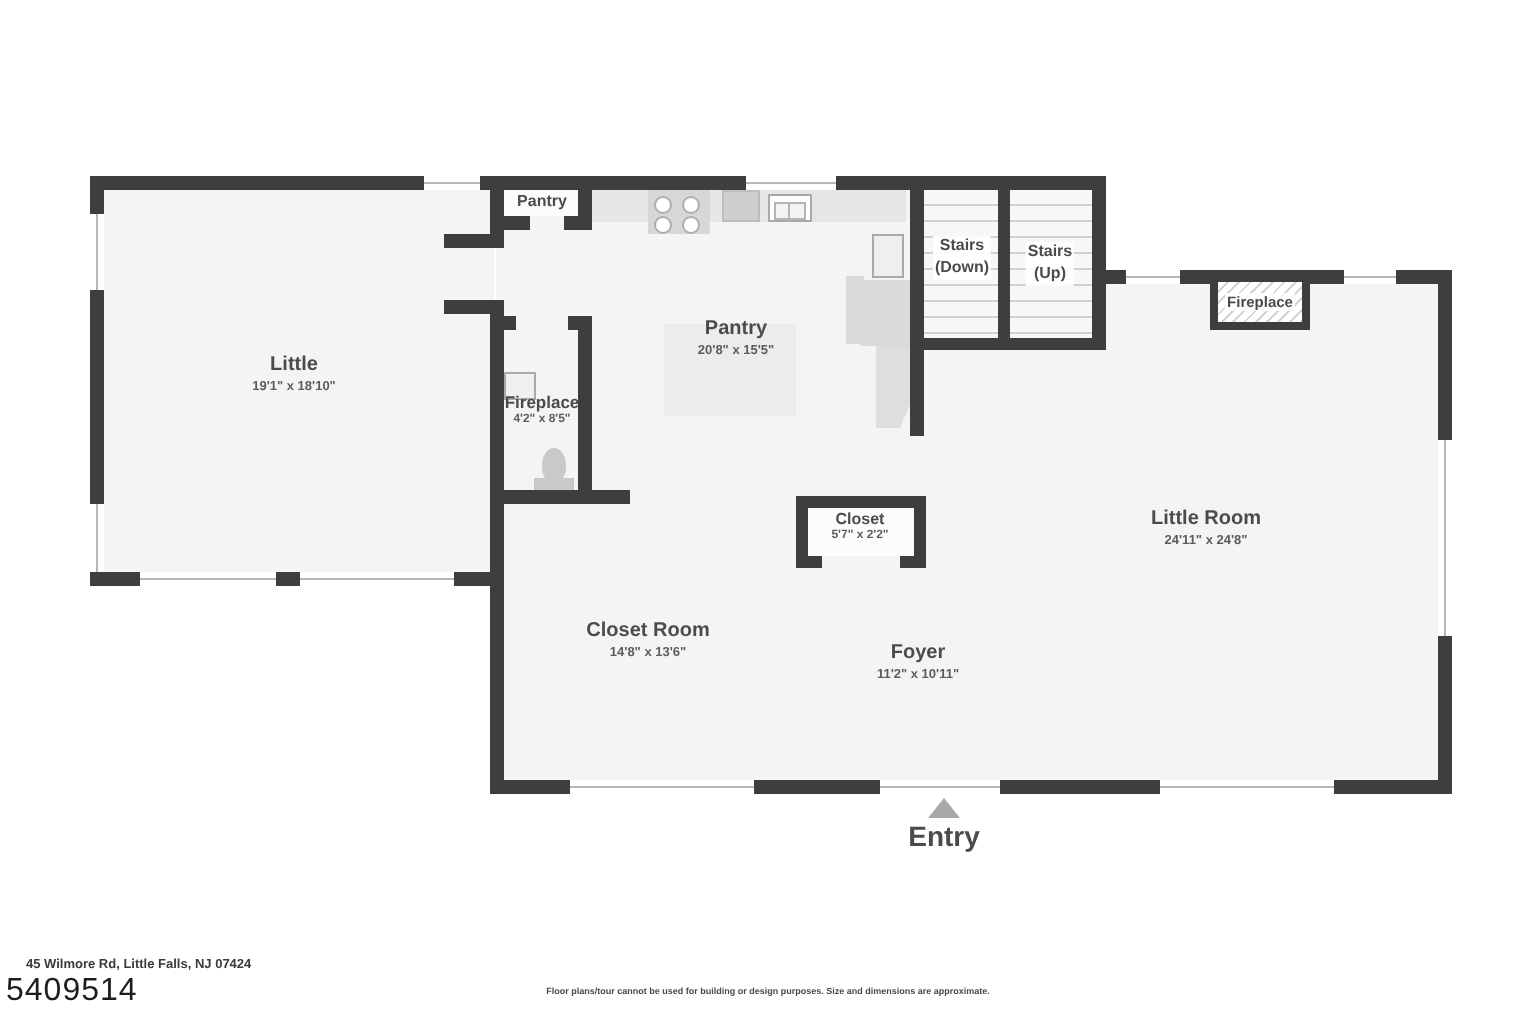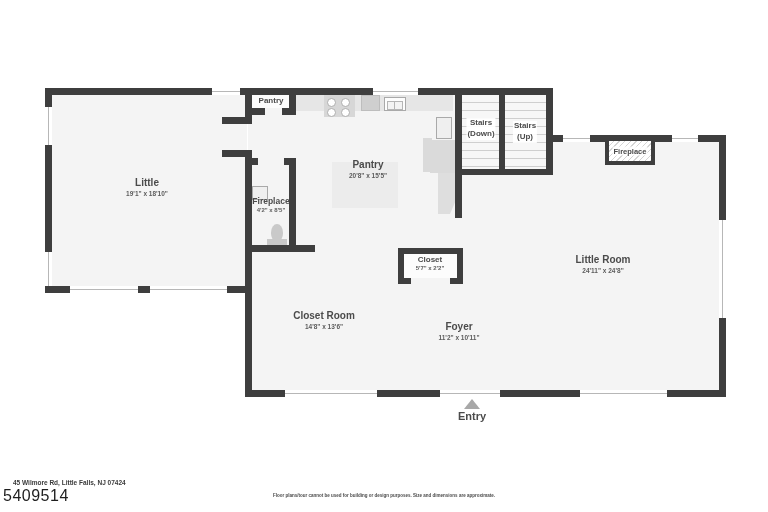--- a/index.html
+++ b/index.html
@@ -180,20 +180,20 @@
     <div class="room-name">Closet Room</div>
     <div class="room-dims">14'8" x 13'6"</div>
   </div>
   <div class="room-label" style="left:459px;top:321px">
     <div class="room-name">Foyer</div>
     <div class="room-dims">11'2" x 10'11"</div>
   </div>
 
   <div class="entry-arrow"></div>
   <div class="room-label" style="left:472px;top:410px">
-    <div class="small-name" style="font-size:11px">Entry</div>
+    <div class="small-name" style="font-size:14px">Entry</div>
   </div>
 
   <div class="footer-address">45 Wilmore Rd, Little Falls, NJ 07424</div>
   <div class="footer-mls">5409514</div>
   <div class="footer-disclaimer">Floor plans/tour cannot be used for building or design purposes. Size and dimensions are approximate.</div>
 
 </div>
 
 </body></html>

